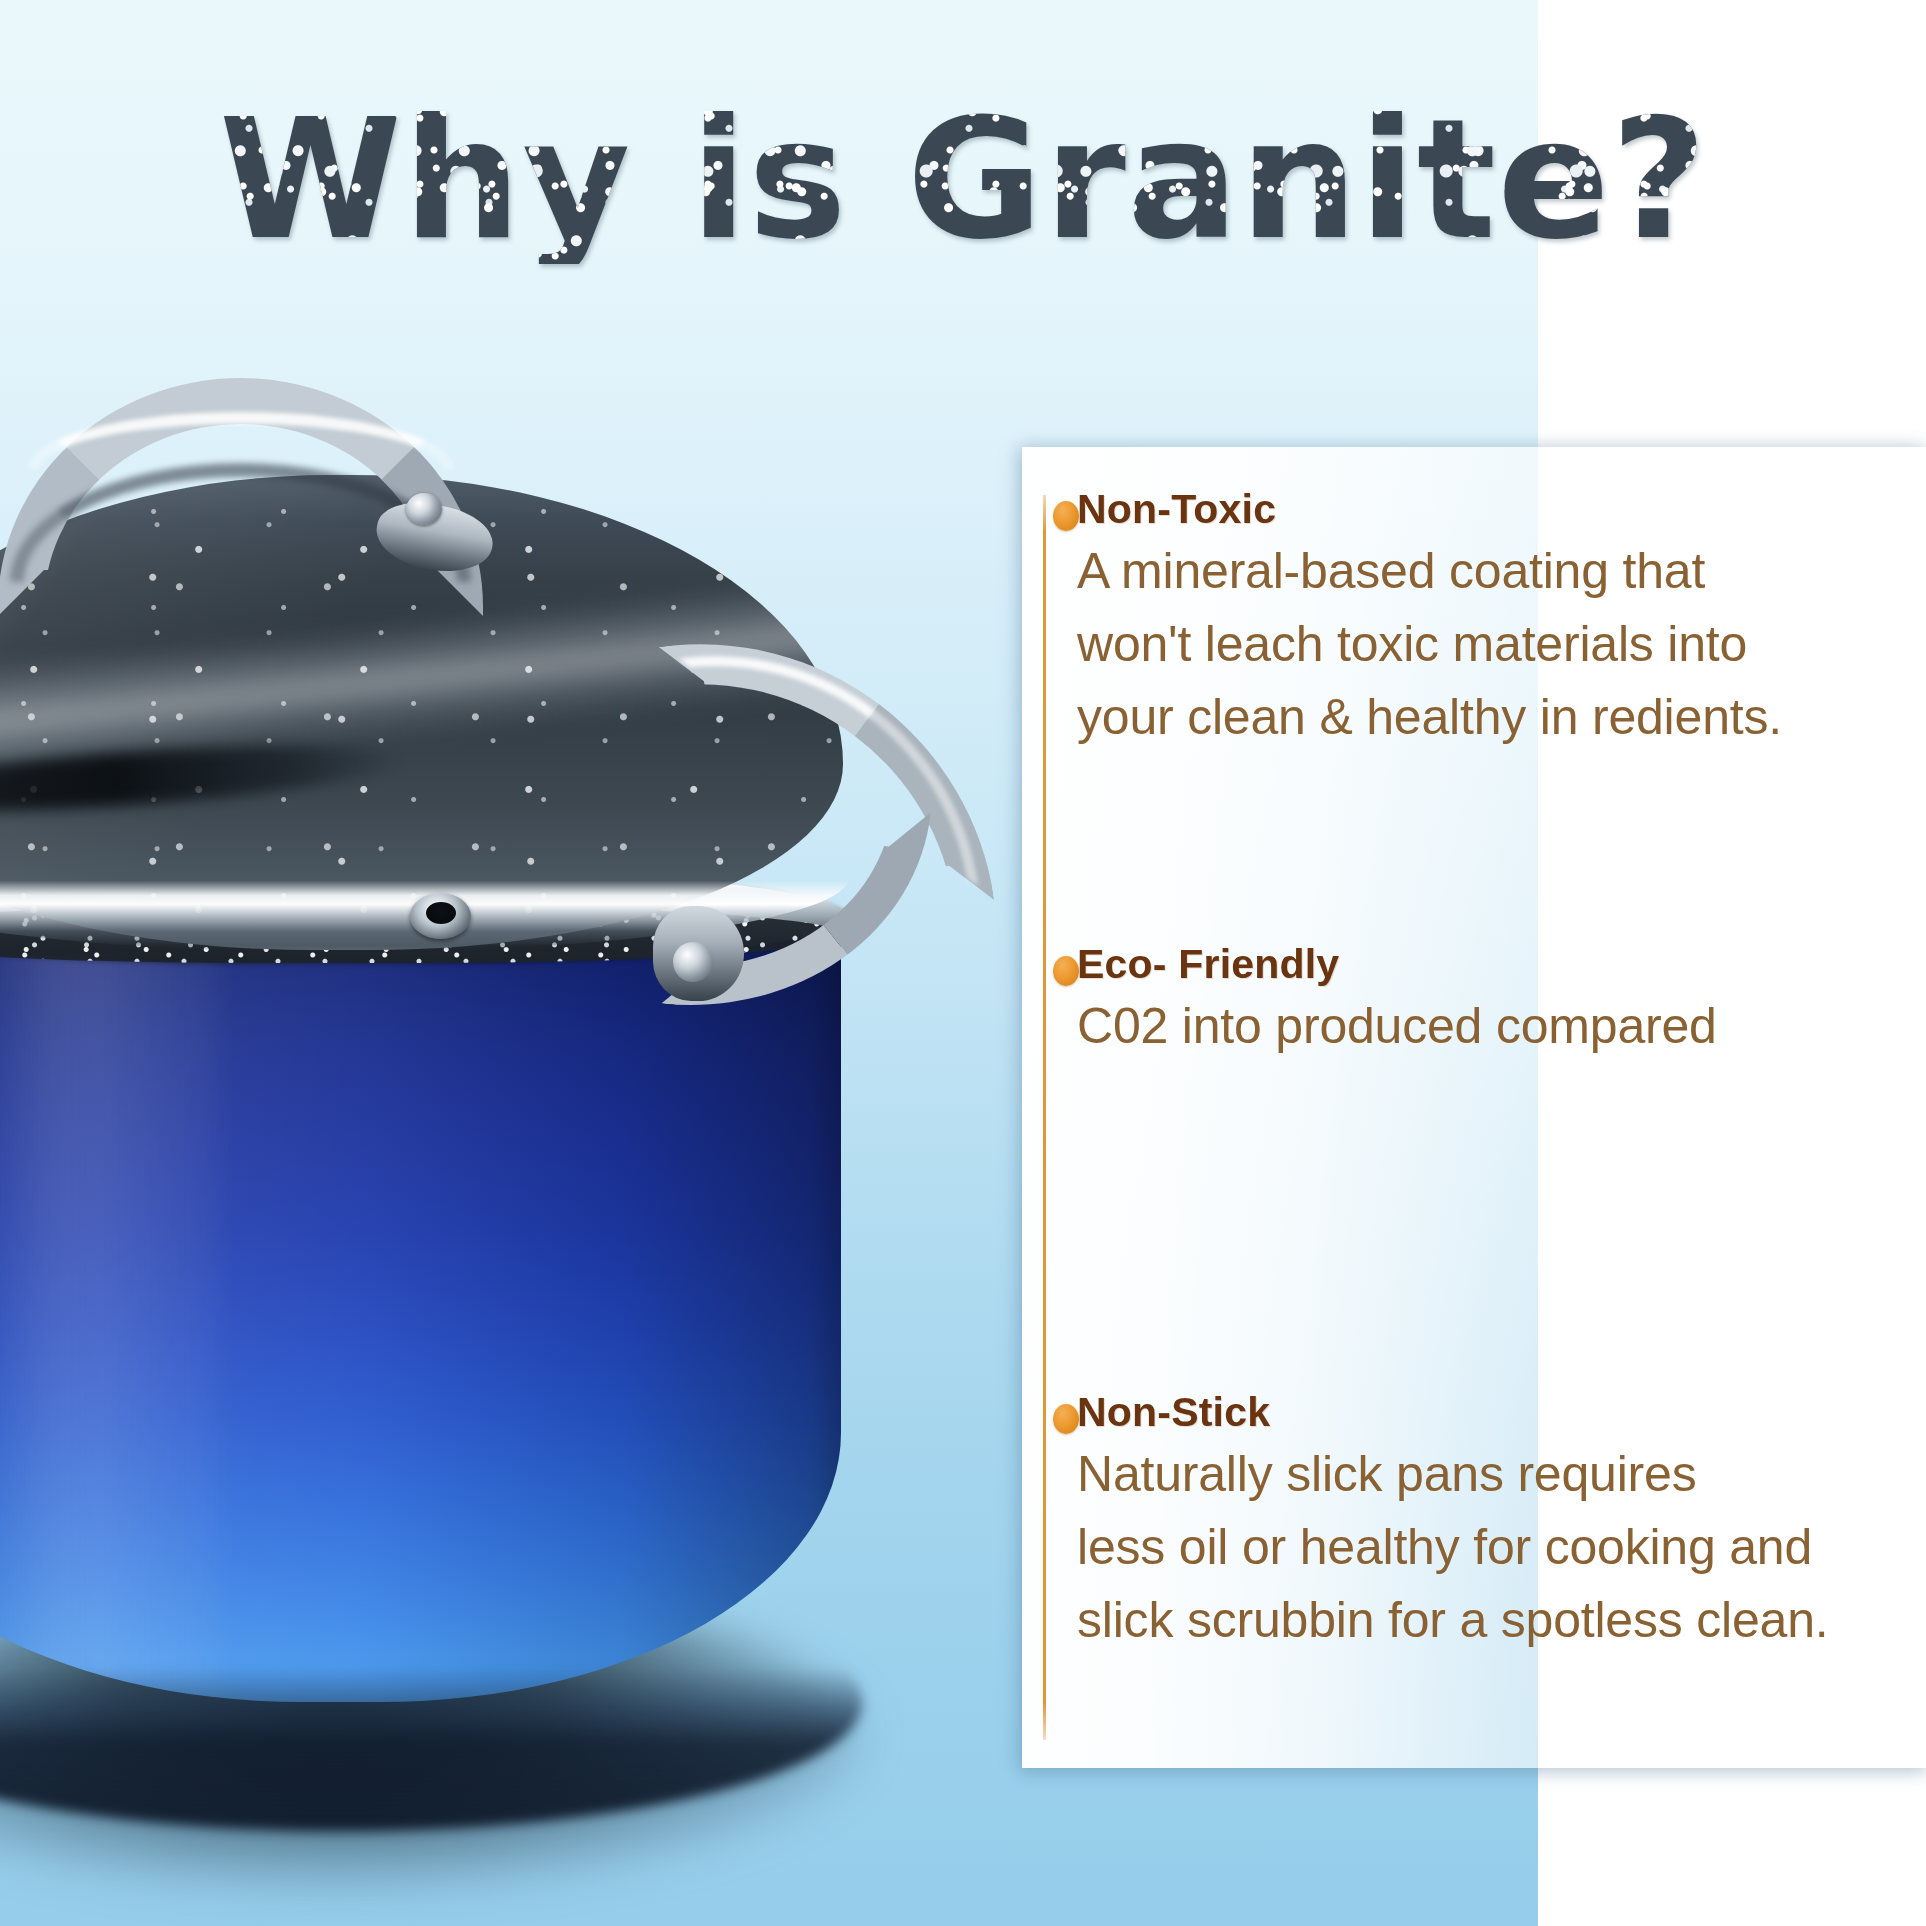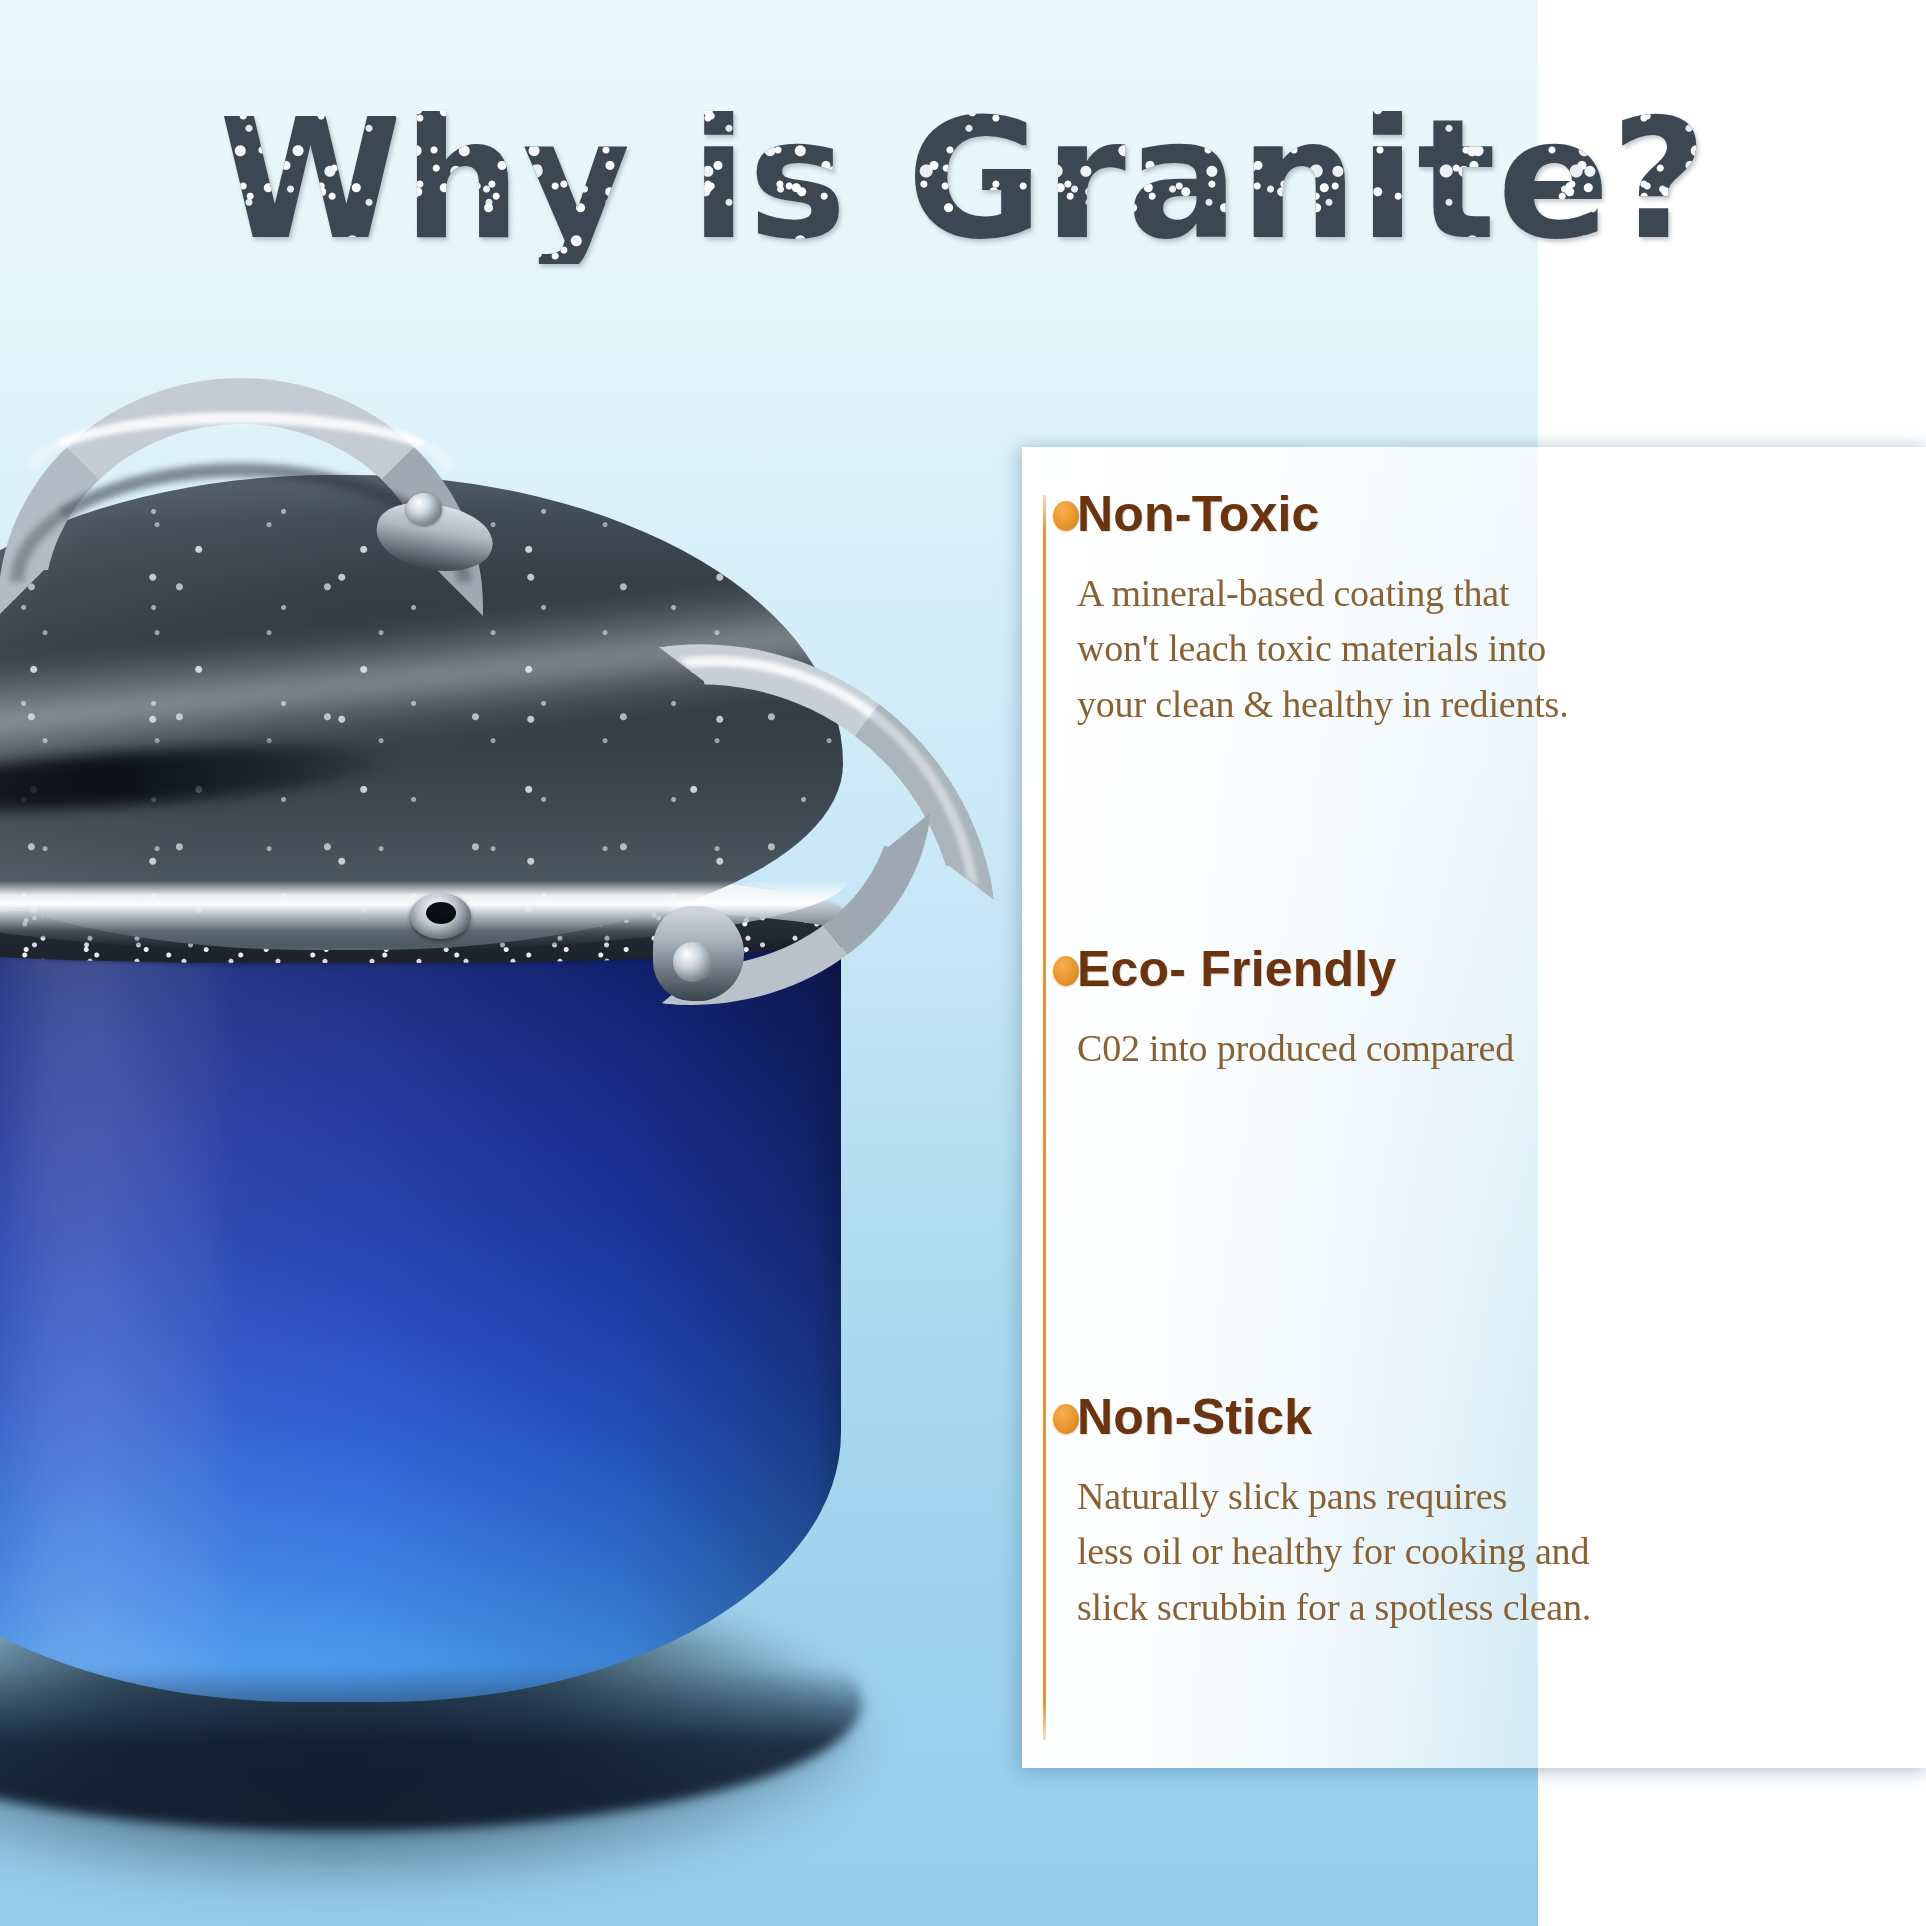--- a/index.html
+++ b/index.html
@@ -440,33 +440,33 @@
     width:26px; height:30px;
     border-radius:50%;
     background:radial-gradient(ellipse at 38% 30%,
       #f5b055 0%, #ed9b33 42%, #df8c21 72%, #c9791a 100%);
     box-shadow:0 1px 2px rgba(150,90,20,0.35);
     z-index:10;
   }
 
   .feature-title {
     font-family:"Liberation Sans", sans-serif;
-    font-size:50px;
+    font-size:41px;
     font-weight:bold;
     color:#6b3410;
     letter-spacing:0.2px;
     line-height:1.1;
     white-space:nowrap;
     text-shadow:1px 1px 0 rgba(120,70,30,0.18);
   }
 
   .feature-body {
-    margin-top:24px;
-    font-family:Liberation Serif, serif;
-    font-size:38px;
+    margin-top:3px;
+    font-family:Liberation Sans, sans-serif;
+    font-size:50px;
     font-weight:normal;
     color:#8a6132;
     line-height:1.46;
     letter-spacing:-0.2px;
   }
   .feature-body .ln { display:block; white-space:nowrap; }
   .feature-body .ln.wide { letter-spacing:2.2px; }
 
 </style>
 </head>

